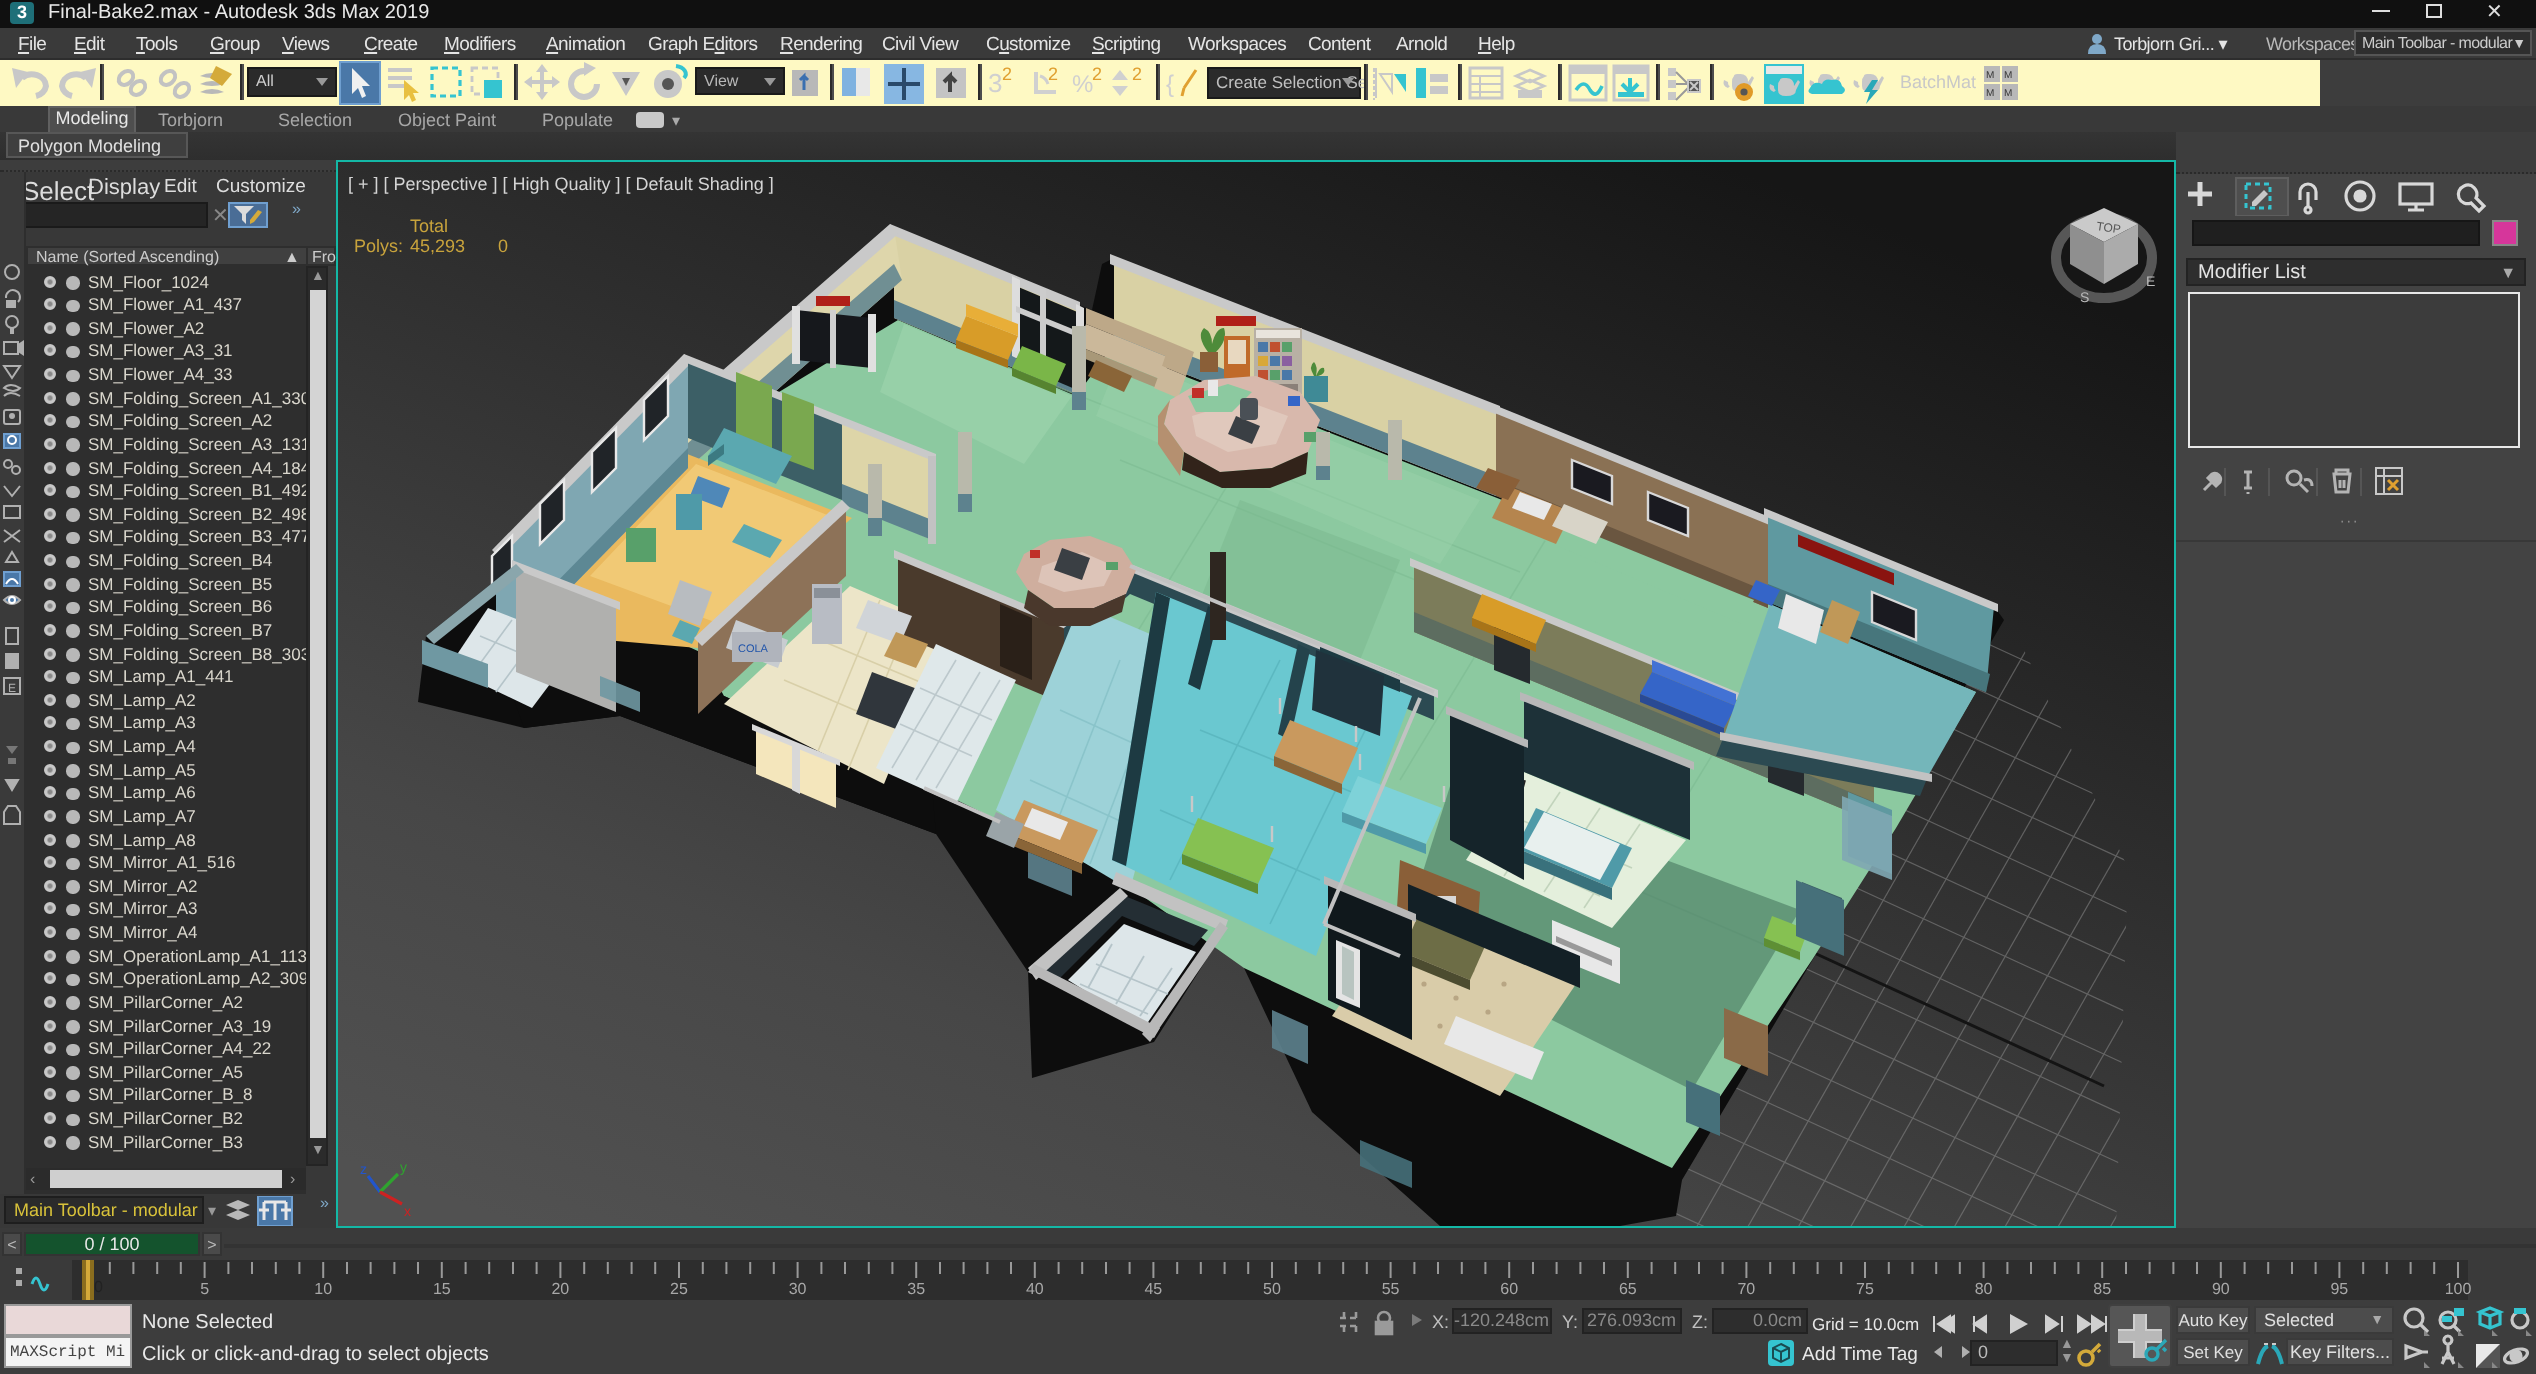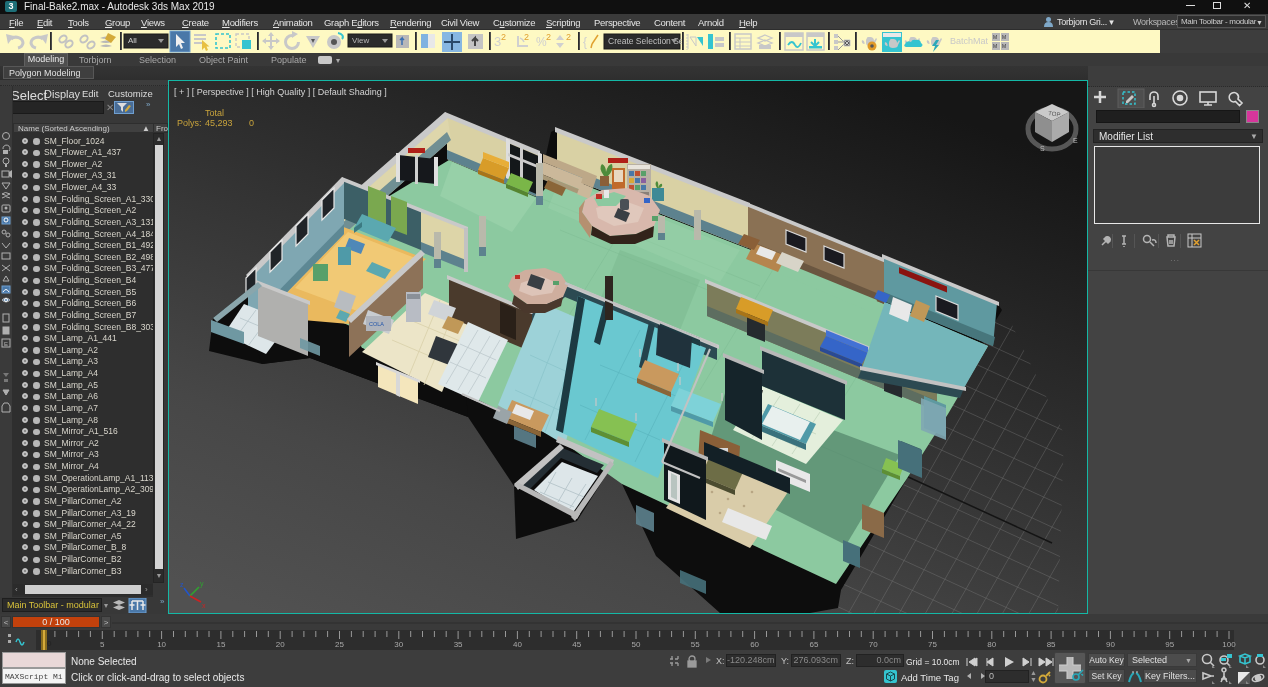--- a/index.html
+++ b/index.html
@@ -41,21 +41,21 @@
   <span style="left:105px"><u>G</u>roup</span>
   <span style="left:141px"><u>V</u>iews</span>
   <span style="left:182px"><u>C</u>reate</span>
   <span style="left:222px"><u>M</u>odifiers</span>
   <span style="left:273px"><u>A</u>nimation</span>
   <span style="left:324px">Graph E<u>d</u>itors</span>
   <span style="left:390px"><u>R</u>endering</span>
   <span style="left:441px">Civil View</span>
   <span style="left:493px">C<u>u</u>stomize</span>
   <span style="left:546px"><u>S</u>cripting</span>
-  <span style="left:594px">Perspective</span>
+  <span style="left:594px">Workspaces</span>
   <span style="left:654px">Content</span>
   <span style="left:698px">Arnold</span>
   <span style="left:739px"><u>H</u>elp</span>
   <svg class="abs" style="left:1043px;top:2px" width="11" height="11">
       <circle cx="5.5" cy="3.5" r="2.5" fill="#7fa8c8"></circle>
       <path d="M1,11 q0,-5 4.5,-5 q4.5,0 4.5,5 z" fill="#7fa8c8"></path>
     </svg>
     <span style="left:1057px;top:3px;font-size:9px">Torbjorn Gri...  ▾</span>
   <span style="left:1133px;color:#b8b8b8;font-size:9px">Workspaces:</span>
   <div class="abs" style="left:1177px;top:1px;width:89px;height:13px;background:#2e2e2e;border:1px solid #555;color:#ccc;font-size:8px;padding:1px 0 0 3px;white-space:nowrap;overflow:hidden">Main Toolbar - modular <span style="font-size:7px">▼</span></div>
@@ -1037,21 +1037,21 @@
     <rect x="92" y="2" width="13" height="13" fill="none" stroke="#c8c8c8"></rect>
     <path d="M92,6 h13 M96,2 v13" stroke="#c8c8c8"></path>
     <path d="M98,8 l5,5 m0,-5 l-5,5" stroke="#e0a030" stroke-width="1.5"></path>
   </svg>
   <div class="abs" style="left:82px;top:176px;color:#8a8a8a;font-size:8px;letter-spacing:1px">∙∙∙</div>
   <div class="abs" style="left:0;top:190px;width:180px;height:1px;background:#383838"></div>
 </div>
 
 <div id="tsliderrow" class="abs">
   <div class="abs" style="left:1px;top:2px;width:10px;height:12px;background:#4a4a4a;border:1px solid #333;color:#bbb;font-size:8px;text-align:center;line-height:11px">&lt;</div>
-  <div class="abs" style="left:12px;top:2px;width:88px;height:12px;background:#c2410c;border:1px solid #333;color:#e8e8e8;font-size:9px;text-align:center;line-height:11px">0 / 100</div>
+  <div class="abs" style="left:12px;top:2px;width:88px;height:12px;background:#14532d;border:1px solid #333;color:#e8e8e8;font-size:9px;text-align:center;line-height:11px">0 / 100</div>
   <div class="abs" style="left:101px;top:2px;width:10px;height:12px;background:#4a4a4a;border:1px solid #333;color:#bbb;font-size:8px;text-align:center;line-height:11px">&gt;</div>
   <div class="abs" style="left:112px;top:8px;width:1156px;height:2px;background:#333"></div>
 </div>
 
 <div id="rulerrow" class="abs">
   <svg width="1268" height="20" style="position:absolute">
     <rect x="0" y="0" width="1268" height="20" fill="#3a3a3a"></rect>
     <rect x="36" y="0" width="1198" height="20" fill="#2d2d2d"></rect>
     <g>
         <line x1="43.0" y1="1" x2="43.0" y2="9" stroke="#999" stroke-width="1"></line>

